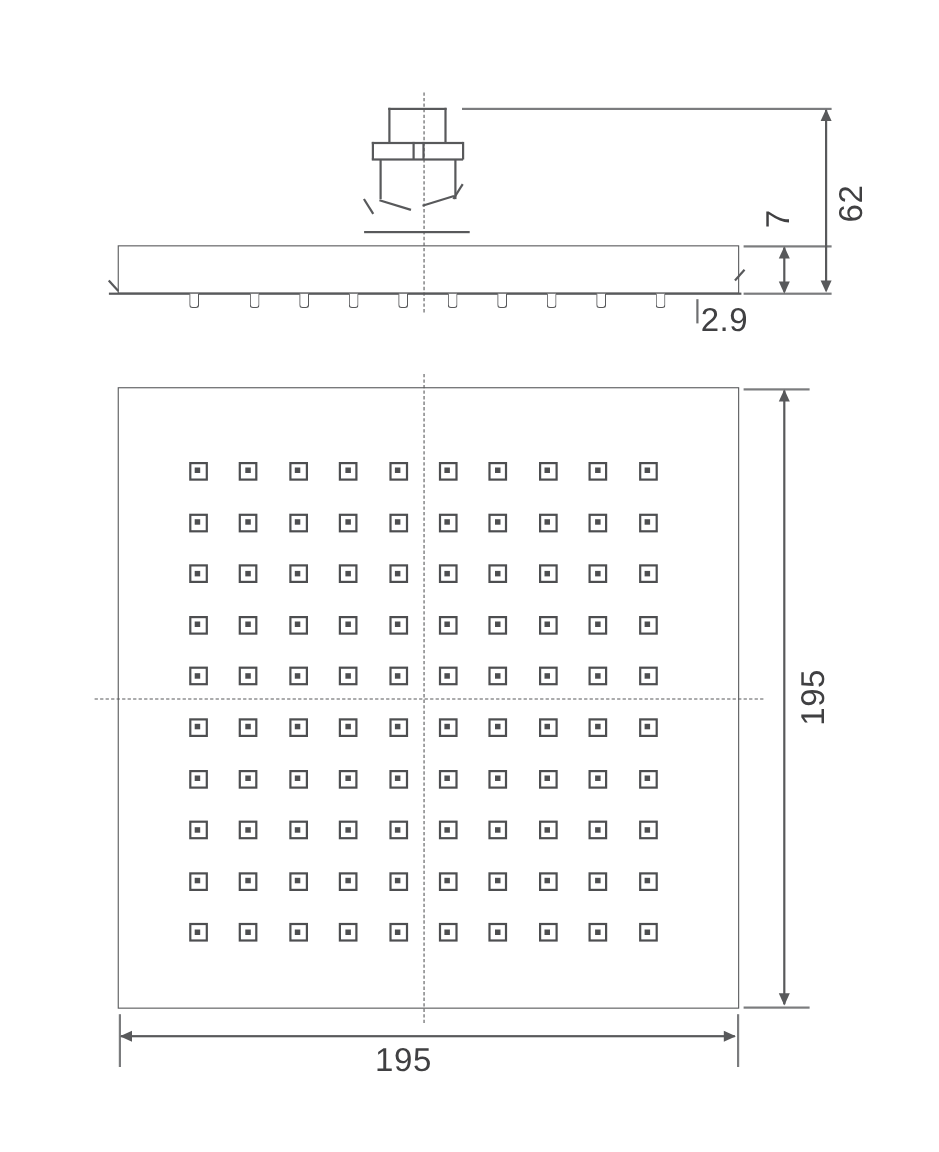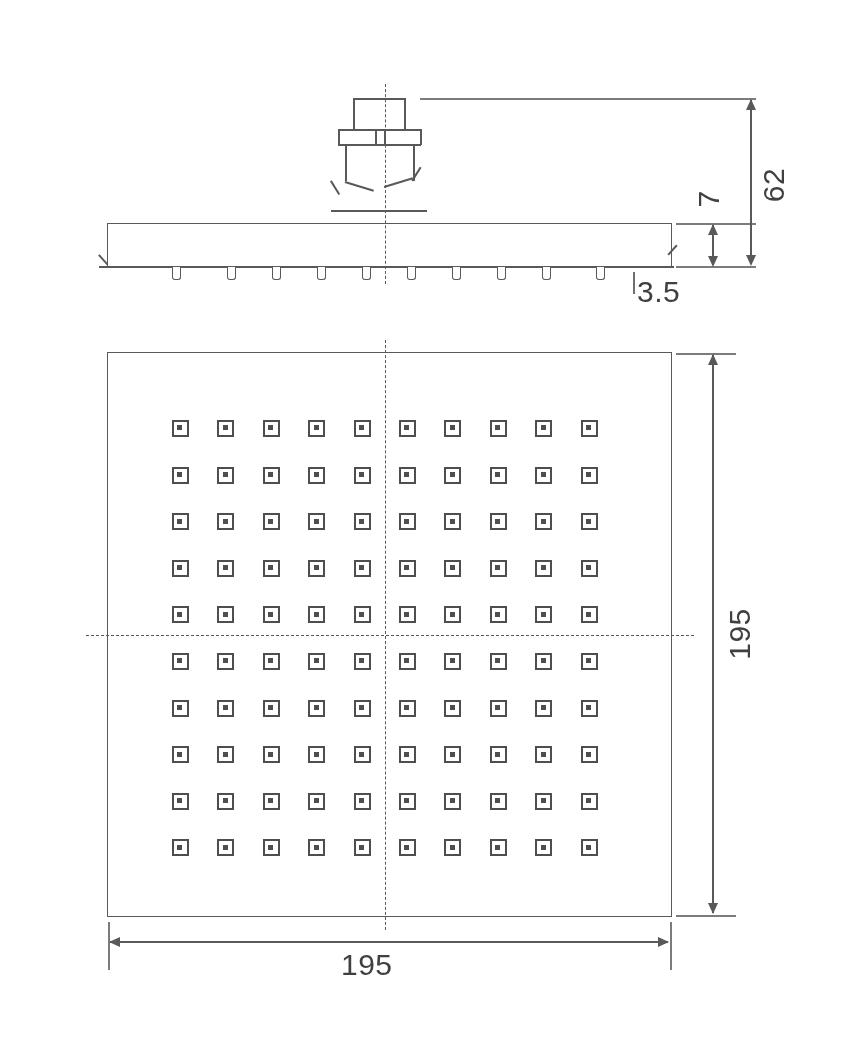--- a/index.html
+++ b/index.html
@@ -178,21 +178,21 @@
     <div class="arr arr-up" style="left:746px; top:99px;"></div>
     <div class="arr arr-down" style="left:746px; top:255px;"></div>
     <div class="lbl rot" style="left:757px; top:168px;">62</div>
 
     <div class="ln v" style="left:712px; top:225px; height:40px;"></div>
     <div class="arr arr-up" style="left:708px; top:224px;"></div>
     <div class="arr arr-down" style="left:708px; top:256px;"></div>
     <div class="lbl rot" style="left:700px; top:182px;">7</div>
 
     <div class="ln v" style="left:633px; top:272px; height:22px; background:#6e6f71;"></div>
-    <div class="lbl" style="left:637px; top:275px;">3.5</div>
+    <div class="lbl" style="left:637px; top:275px;">2.9</div>
   </div>
 
   <div id="face-view">
     <div id="face-outline"></div>
 
     <div id="nozzle-grid">
         <div class="nozzle" style="left: 172px; top: 420px;">
           <i></i>
         </div>
         <div class="nozzle" style="left: 217.4px; top: 420px;">

